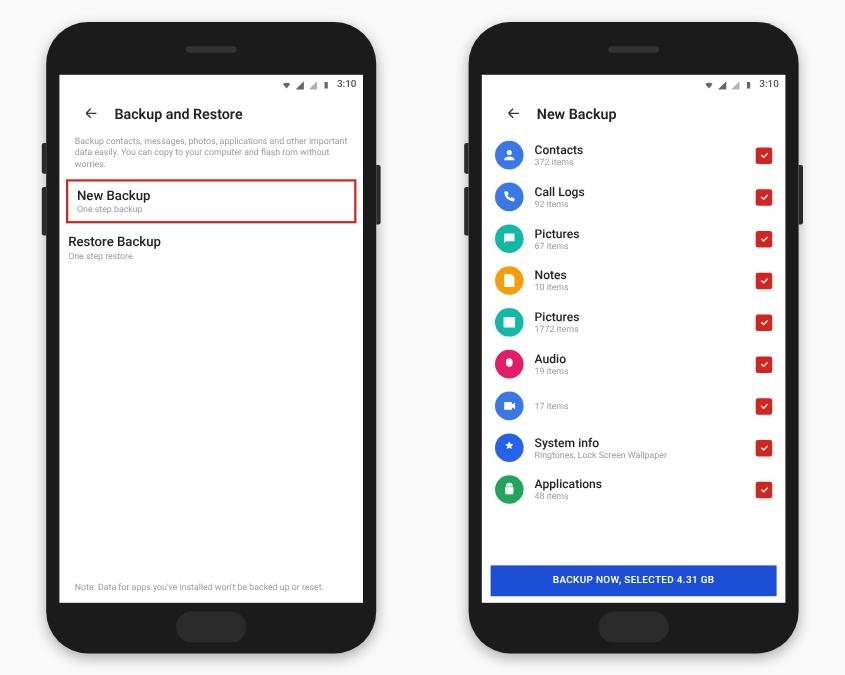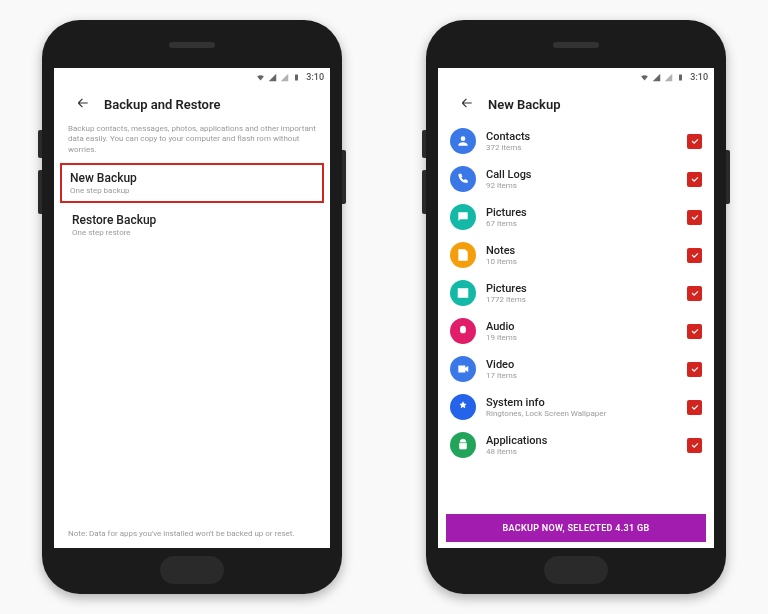--- a/index.html
+++ b/index.html
@@ -95,21 +95,21 @@
   .appbar .title { font-size: 13px; font-weight: 600; color:#222; }
 
   .subtext {
     font-size: 8px;
     color: #9b9b9b;
     line-height: 1.3;
     padding: 2px 14px 6px 14px;
   }
 
   .option {
-    padding: 8px 18px;
+    padding: 8px 8px;
     position: relative;
   }
   .option .t { font-size: 12px; font-weight:500; color:#222; }
   .option .s { font-size: 8px; color:#9b9b9b; margin-top:1px; }
   .highlight {
     border: 2px solid #d3251f;
     margin: 2px 6px;
     padding: 6px 8px;
   }
 
@@ -156,21 +156,21 @@
     background: #d3251f;
     border-radius: 2px;
     display:flex;
     align-items:center;
     justify-content:center;
     flex-shrink:0;
   }
   .chk svg { width:10px; height:10px; stroke:#fff; stroke-width:3; fill:none; }
 
   .action-bar {
-    background: #a21caf;
+    background: #1d4ed8;
     color: #fff;
     font-size: 9px;
     font-weight: 600;
     text-align: center;
     padding: 9px 4px;
     margin: 4px 8px 6px 8px;
     letter-spacing: 0.3px;
   }
 </style>
 </head>
@@ -356,21 +356,20 @@
               </svg>
             </div>
           </div>
           <div class="item">
             <div class="avatar" style="background:#3b78e7">
               <svg viewBox="0 0 24 24">
                 <path d="M4 6h12v12H4z M16 10l5-3v10l-5-3z"></path>
               </svg>
             </div>
             <div class="item-text">
-              <span class="t">Video</span>
               <span class="s">17 items</span>
             </div>
             <div class="chk">
               <svg viewBox="0 0 24 24">
                 <path d="M5 12l5 5L19 8"></path>
               </svg>
             </div>
           </div>
           <div class="item">
             <div class="avatar" style="background:#2563eb">

